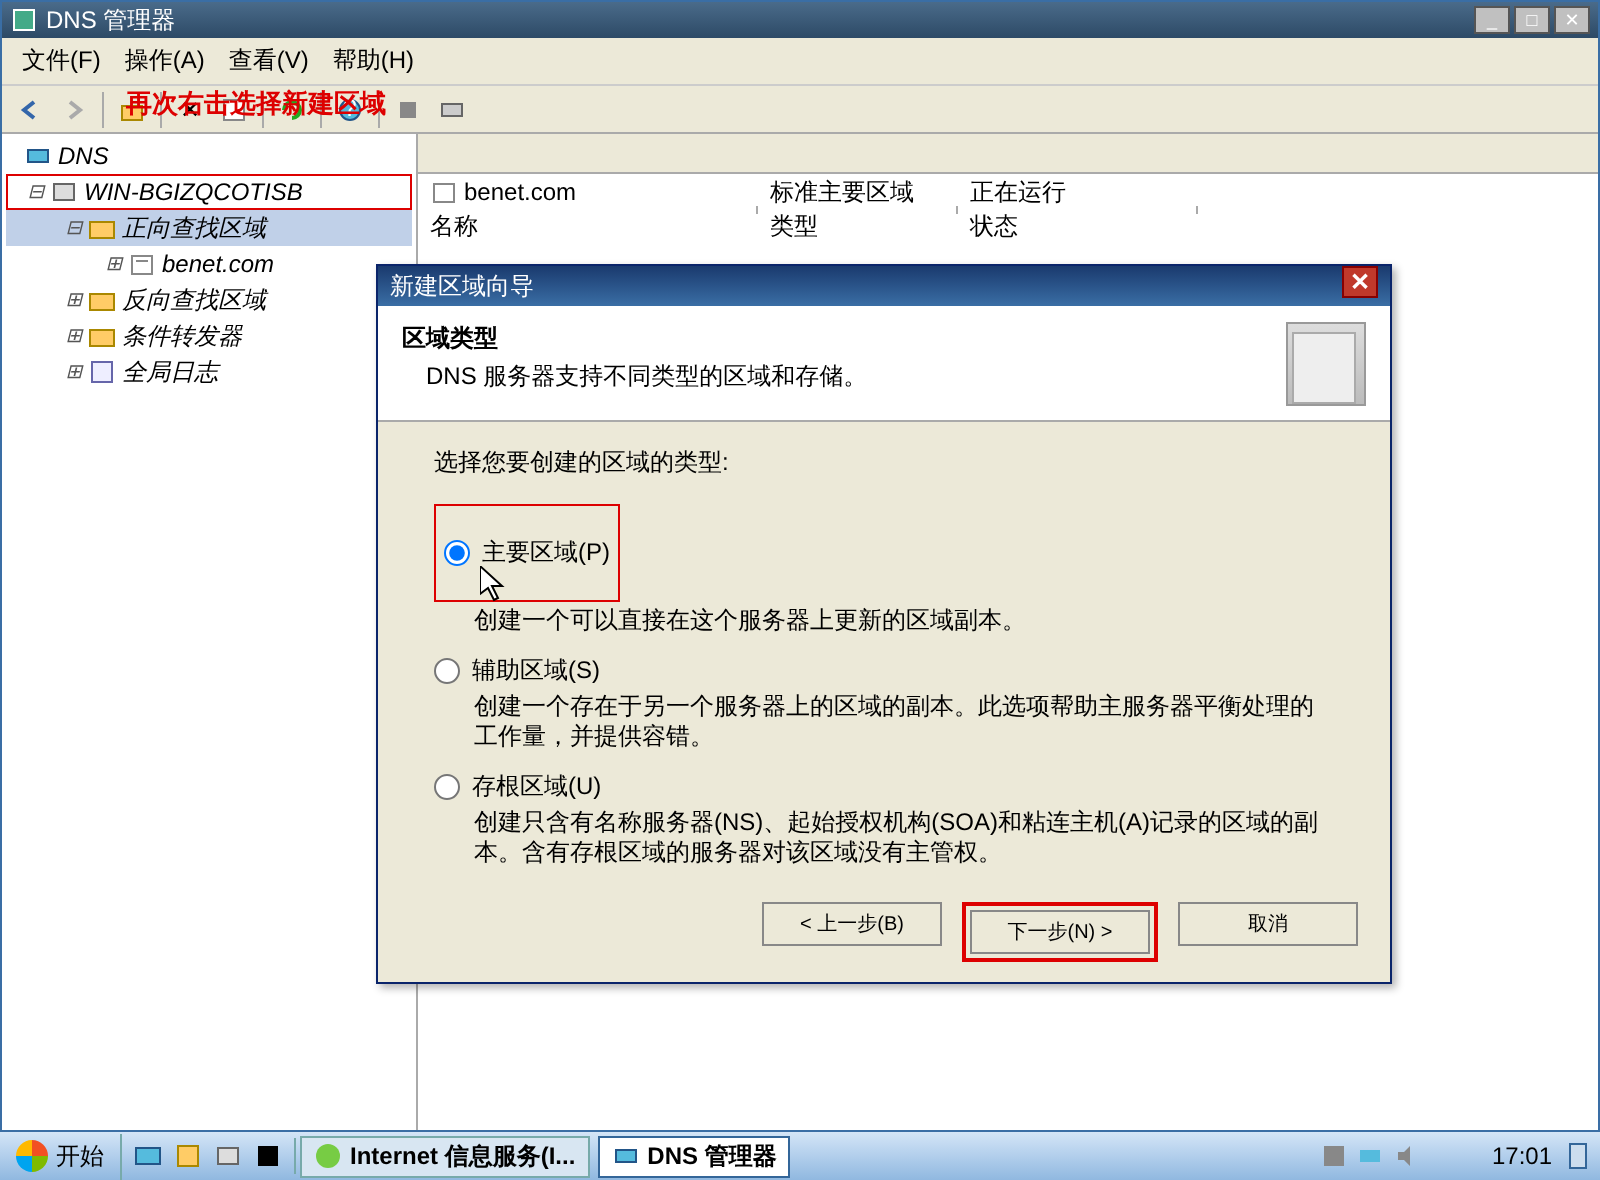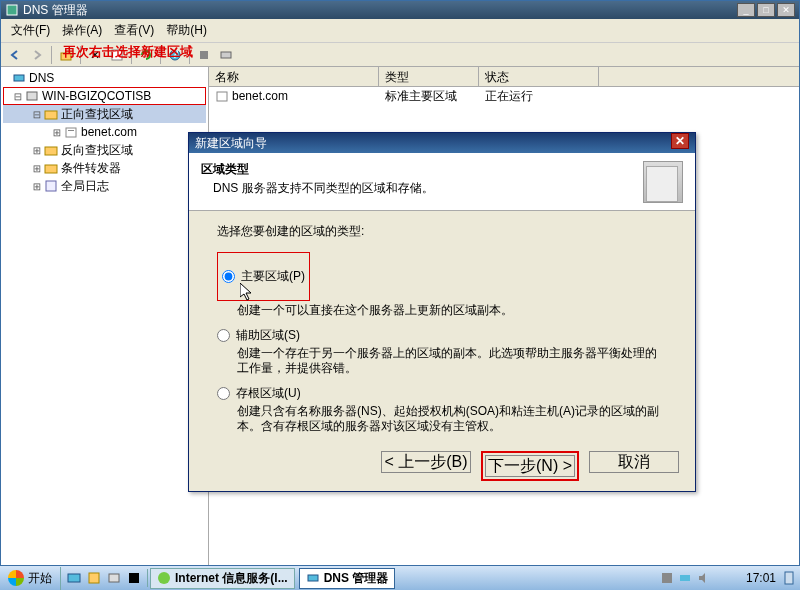--- a/index.html
+++ b/index.html
@@ -12,35 +12,35 @@
 .win-controls div { width: 18px; height: 14px; background: #c0c0c0; border: 1px solid #555; font-size: 9px; text-align: center; line-height: 12px; cursor: pointer; }
 
 .menubar { background: #ece9d8; border-bottom: 1px solid #ccc; height: 24px; display: flex; align-items: center; padding: 0 4px; }
 .menubar span { padding: 0 6px; cursor: pointer; }
 
 .toolbar { background: #ece9d8; border-bottom: 1px solid #aaa; height: 24px; display: flex; align-items: center; padding: 0 4px; gap: 2px; }
 .toolbar .tb-btn { width: 20px; height: 20px; border: 1px solid transparent; display: flex; align-items: center; justify-content: center; cursor: pointer; }
 .toolbar .sep { width: 1px; height: 18px; background: #aaa; margin: 0 2px; }
 
 .body-area { display: flex; height: calc(100% - 62px); position: relative; }
-.tree-panel { width: 208px; border-right: 1px solid #aaa; background: #fff; padding: 2px; }
+.tree-panel { width: 208px; border-right: 1px solid #aaa; background: #fff; padding: 2px; font-style: italic; }
 .tree-node { display: flex; align-items: center; height: 18px; white-space: nowrap; }
 .tree-node .tw { width: 12px; text-align: center; cursor: pointer; color: #555; font-size: 10px; }
 .tree-node .ticon { width: 16px; height: 16px; margin-right: 2px; display: inline-flex; align-items: center; justify-content: center; }
 .tree-node.sel { background: #c0d0e8; }
 .tree-node.boxed { border: 1px solid #d00; }
 .indent1 { padding-left: 8px; }
 .indent2 { padding-left: 28px; }
 .indent3 { padding-left: 48px; }
 
 .red-annot { position: absolute; left: 62px; top: 42px; color: #d00; font-size: 13px; font-weight: bold; z-index: 5; }
 
 .list-panel { flex: 1; background: #fff; }
 .list-header { display: flex; background: #ece9d8; border-bottom: 1px solid #aaa; height: 20px; }
-.list-header div { border-right: 1px solid #aaa; padding: 2px 6px; }
+.list-header div { border-right: 1px solid #aaa; padding: 2px 6px; margin-top: 36px; }
 .list-row { display: flex; height: 18px; }
 .list-row div { padding: 1px 6px; }
 .col1 { width: 170px; }
 .col2 { width: 100px; }
 .col3 { width: 120px; }
 
 
 .dialog { position: absolute; left: 188px; top: 108px; width: 508px; height: 360px; background: #ece9d8; border: 1px solid #0a246a; box-shadow: 2px 2px 4px rgba(0,0,0,0.3); z-index: 10; margin-top: 24px; }
 .dlg-title { background: linear-gradient(#1a3a6e,#3a6ea5); color: #fff; height: 20px; line-height: 20px; padding: 0 6px; font-size: 12px; display: flex; justify-content: space-between; }
 .dlg-close { width: 18px; height: 16px; background: #c0392b; color: #fff; text-align: center; line-height: 14px; cursor: pointer; border: 1px solid #800; font-weight: bold; }
@@ -53,21 +53,21 @@
 .dlg-body { padding: 12px 28px; }
 .dlg-body .prompt { margin-bottom: 8px; }
 .radio-item { margin: 4px 0 2px 0; display: flex; align-items: center; }
 .radio-item input { margin-right: 6px; }
 .radio-item.boxed { border: 1px solid #d00; padding: 15px 4px; display: inline-flex; }
 .radio-desc { margin-left: 20px; margin-bottom: 8px; color: #000; line-height: 1.3; }
 .chk-row { margin-top: 10px; color: #888; display: flex; align-items: flex-start; }
 .chk-row input { margin-right: 6px; margin-top: 1px; }
 
 .dlg-buttons { position: absolute; bottom: 10px; right: 16px; display: flex; gap: 10px; }
-.dlg-buttons button { width: 90px; height: 22px; background: #ece9d8; border: 1px solid #888; cursor: pointer; font-size: 16px; }
+.dlg-buttons button { width: 90px; height: 22px; background: #ece9d8; border: 1px solid #888; cursor: pointer; font-size: 10px; }
 .dlg-buttons .next-box { border: 2px solid #d00; padding: 2px; }
 
 .cursor-arrow { position: absolute; left: 240px; top: 283px; z-index: 20; font-size: 16px; pointer-events: none; }
 
 
 .taskbar { position: absolute; bottom: 0; left: 0; width: 800px; height: 25px; background: linear-gradient(#d4e5f7,#90b8e0); border-top: 1px solid #3a6ea5; display: flex; align-items: center; }
 .start-btn { height: 23px; padding: 0 8px; display: flex; align-items: center; gap: 4px; cursor: pointer; border-right: 1px solid #7aa; }
 .start-orb { width: 16px; height: 16px; border-radius: 50%; background: conic-gradient(#f25022 0 25%, #7fba00 25% 50%, #00a4ef 50% 75%, #ffb900 75% 100%); }
 .ql { display: flex; gap: 2px; padding: 0 4px; border-right: 1px solid #7aa; }
 .ql div { width: 18px; height: 18px; display: flex; align-items: center; justify-content: center; cursor: pointer; }

